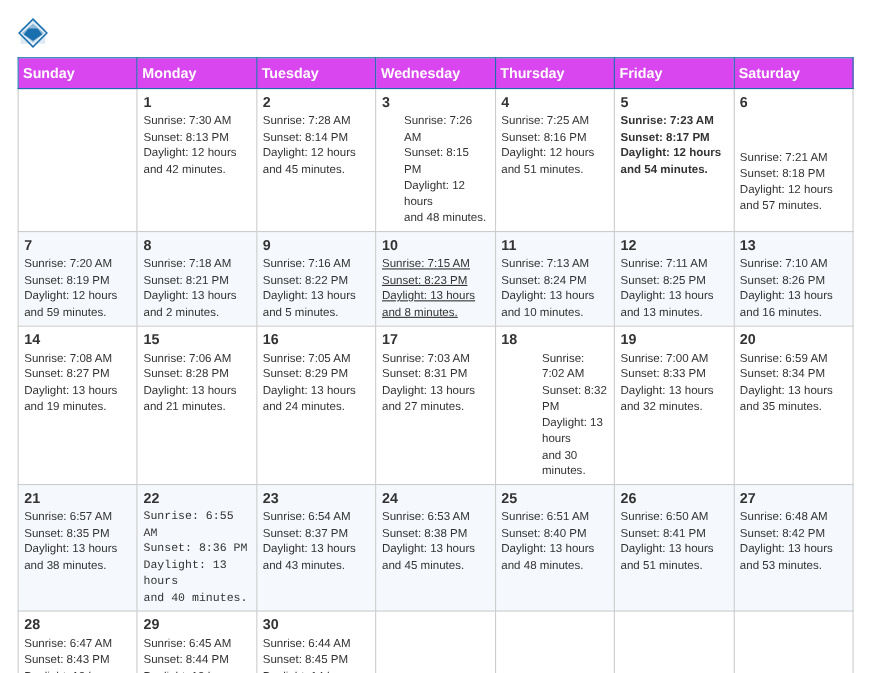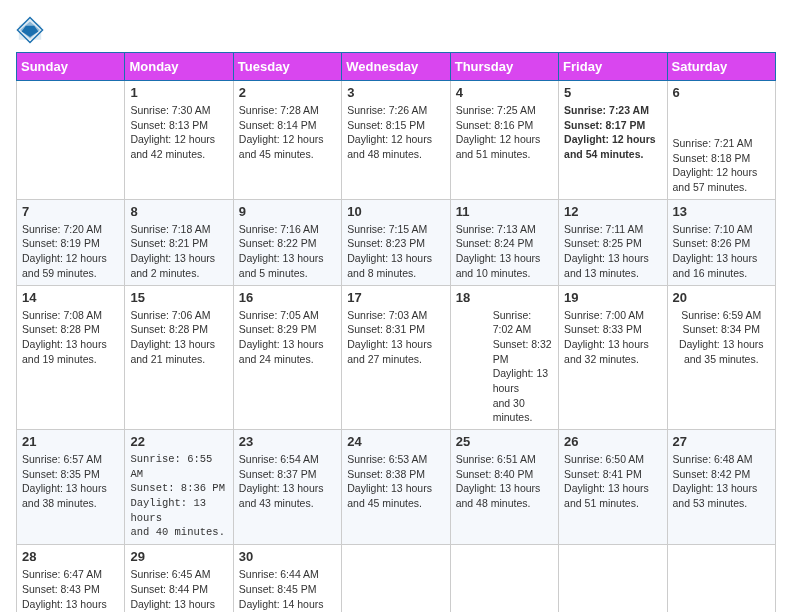--- a/index.html
+++ b/index.html
@@ -143,21 +143,21 @@
         </td>
         <td>
           <div class="day-number">2</div>
           <div class="day-info" style="white-space: pre-line;">Sunrise: 7:28 AM
 Sunset: 8:14 PM
 Daylight: 12 hours
 and 45 minutes.</div>
         </td>
         <td>
           <div class="day-number">3</div>
-          <div class="day-info" style="white-space: pre-line;">Sunrise: 7:26 AM
+          <div class="day-info" style="white-space: pre-line; margin-left: 20px;">Sunrise: 7:26 AM
 Sunset: 8:15 PM
 Daylight: 12 hours
 and 48 minutes.</div>
         </td>
         <td>
           <div class="day-number">4</div>
           <div class="day-info" style="white-space: pre-line;">Sunrise: 7:25 AM
 Sunset: 8:16 PM
 Daylight: 12 hours
 and 51 minutes.</div>
@@ -194,21 +194,21 @@
         </td>
         <td>
           <div class="day-number">9</div>
           <div class="day-info" style="white-space: pre-line;">Sunrise: 7:16 AM
 Sunset: 8:22 PM
 Daylight: 13 hours
 and 5 minutes.</div>
         </td>
         <td>
           <div class="day-number">10</div>
-          <div class="day-info" style="white-space: pre-line;">Sunrise: 7:15 AM
+          <div class="day-info" style="white-space: pre-line; text-decoration: underline;">Sunrise: 7:15 AM
 Sunset: 8:23 PM
 Daylight: 13 hours
 and 8 minutes.</div>
         </td>
         <td>
           <div class="day-number">11</div>
           <div class="day-info" style="white-space: pre-line;">Sunrise: 7:13 AM
 Sunset: 8:24 PM
 Daylight: 13 hours
 and 10 minutes.</div>
@@ -225,21 +225,21 @@
           <div class="day-info" style="white-space: pre-line;">Sunrise: 7:10 AM
 Sunset: 8:26 PM
 Daylight: 13 hours
 and 16 minutes.</div>
         </td>
       </tr>
       <tr>
         <td>
           <div class="day-number">14</div>
           <div class="day-info" style="white-space: pre-line;">Sunrise: 7:08 AM
-Sunset: 8:28 PM
+Sunset: 8:27 PM
 Daylight: 13 hours
 and 19 minutes.</div>
         </td>
         <td>
           <div class="day-number">15</div>
           <div class="day-info" style="white-space: pre-line;">Sunrise: 7:06 AM
 Sunset: 8:28 PM
 Daylight: 13 hours
 and 21 minutes.</div>
         </td>
@@ -266,21 +266,21 @@
         </td>
         <td>
           <div class="day-number">19</div>
           <div class="day-info" style="white-space: pre-line;">Sunrise: 7:00 AM
 Sunset: 8:33 PM
 Daylight: 13 hours
 and 32 minutes.</div>
         </td>
         <td>
           <div class="day-number">20</div>
-          <div class="day-info" style="white-space: pre-line; text-align: center;">Sunrise: 6:59 AM
+          <div class="day-info" style="white-space: pre-line;">Sunrise: 6:59 AM
 Sunset: 8:34 PM
 Daylight: 13 hours
 and 35 minutes.</div>
         </td>
       </tr>
       <tr>
         <td>
           <div class="day-number">21</div>
           <div class="day-info" style="white-space: pre-line;">Sunrise: 6:57 AM
 Sunset: 8:35 PM

